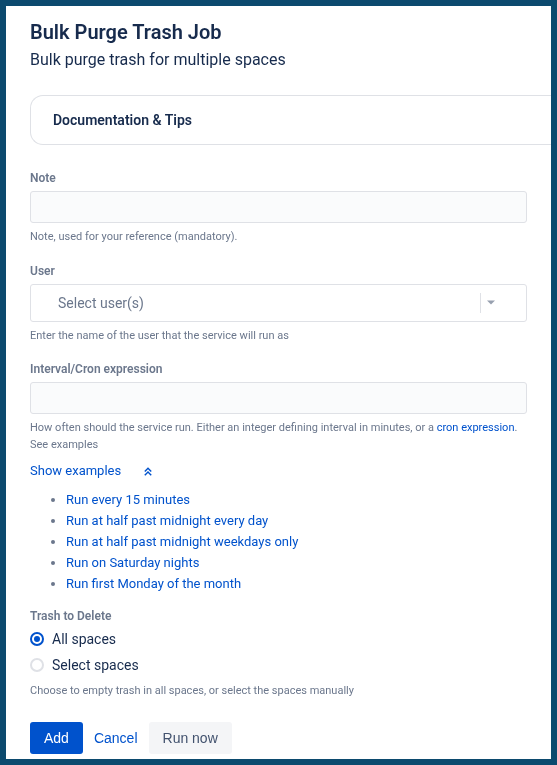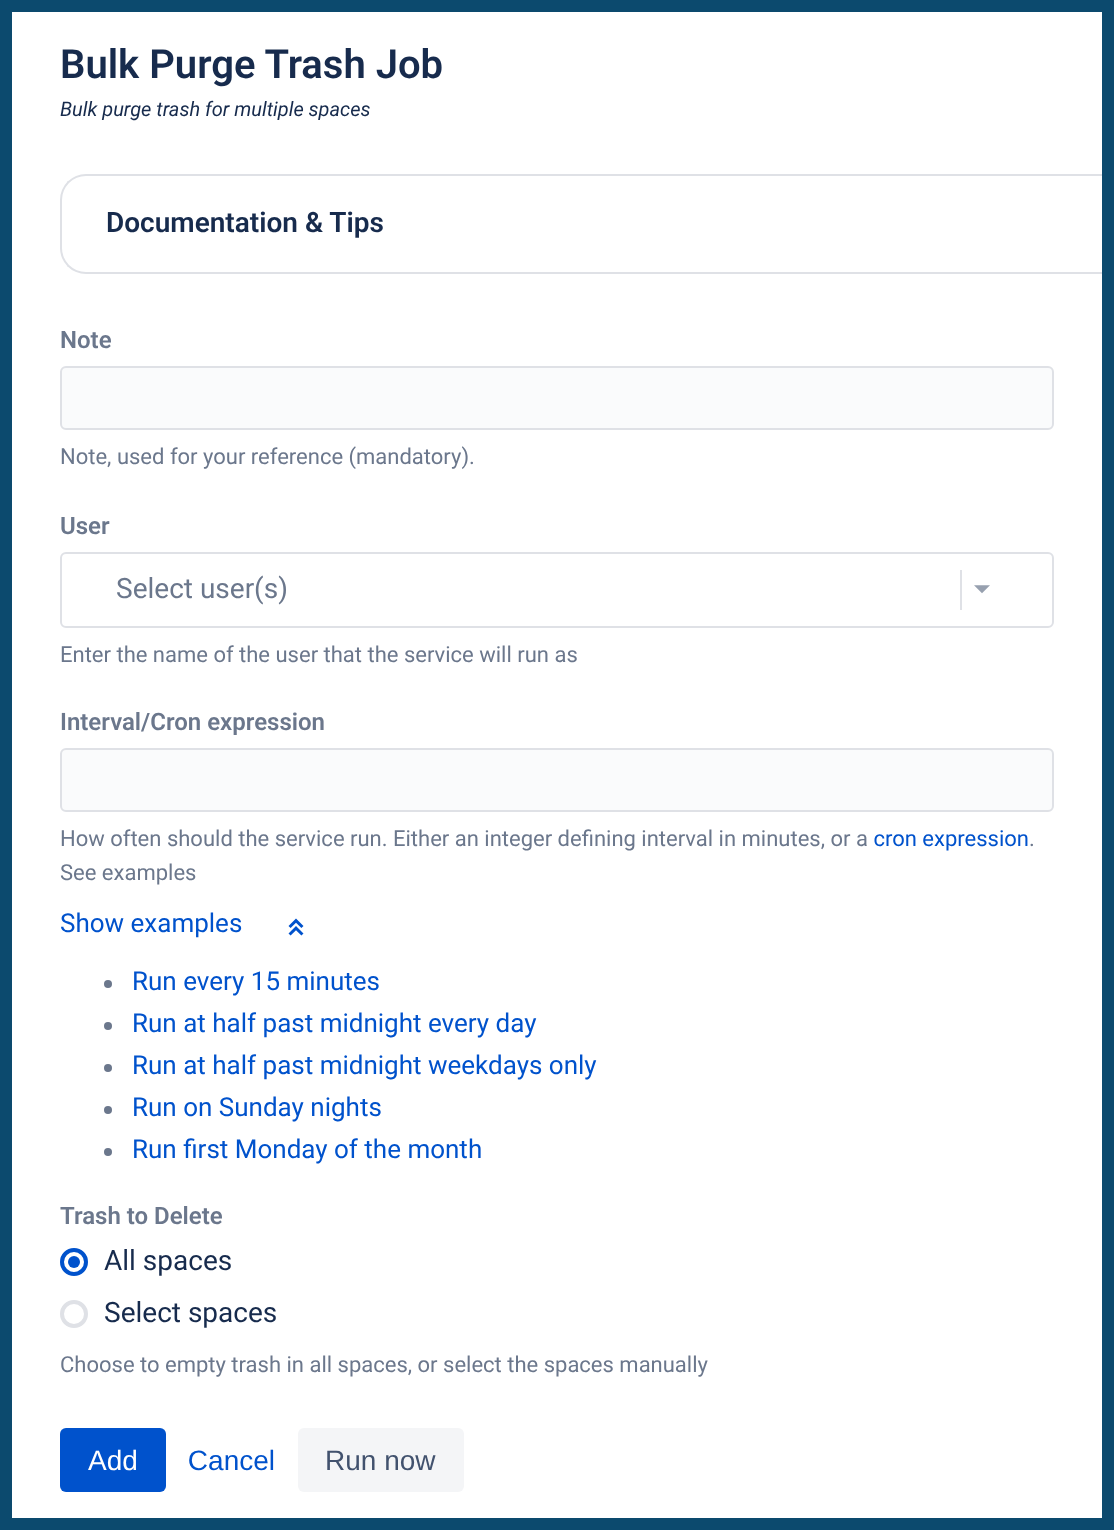--- a/index.html
+++ b/index.html
@@ -20,24 +20,23 @@
   padding: 14px 24px 24px 24px;
   overflow: hidden;
 }
 h1 {
   font-size: 20px;
   font-weight: 600;
   color: #172B4D;
   margin-bottom: 6px;
 }
 .subtitle {
-  font-size: 10px;
+  font-size: 16px;
   color: #172B4D;
   margin-bottom: 26px;
-  font-style: italic;
 }
 .doc-panel {
   border: 1px solid #dfe1e6;
   border-radius: 13px;
   padding: 16px 22px;
   margin-bottom: 26px;
   margin-right: -25px;
   border-right: none;
   border-top-right-radius: 0;
   border-bottom-right-radius: 0;
@@ -253,21 +252,21 @@
       <span>Show examples</span>
       <svg class="double-chevron" viewBox="0 0 16 16">
         <path d="M8 3l-5 5 1.4 1.4L8 5.8l3.6 3.6L13 8z"></path>
         <path d="M8 8l-5 5 1.4 1.4L8 10.8l3.6 3.6L13 13z"></path>
       </svg>
     </div>
     <ul class="examples-list">
       <li><a href="#">Run every 15 minutes</a></li>
       <li><a href="#">Run at half past midnight every day</a></li>
       <li><a href="#">Run at half past midnight weekdays only</a></li>
-      <li><a href="#">Run on Sunday nights</a></li>
+      <li><a href="#">Run on Saturday nights</a></li>
       <li><a href="#">Run first Monday of the month</a></li>
     </ul>
   </div>
 
   <div class="field-group">
     <label class="field-label-title">Trash to Delete</label>
     <div class="radio-group">
       <div class="radio-option">
         <span class="radio-circle checked"></span>
         <span class="radio-label">All spaces</span>

